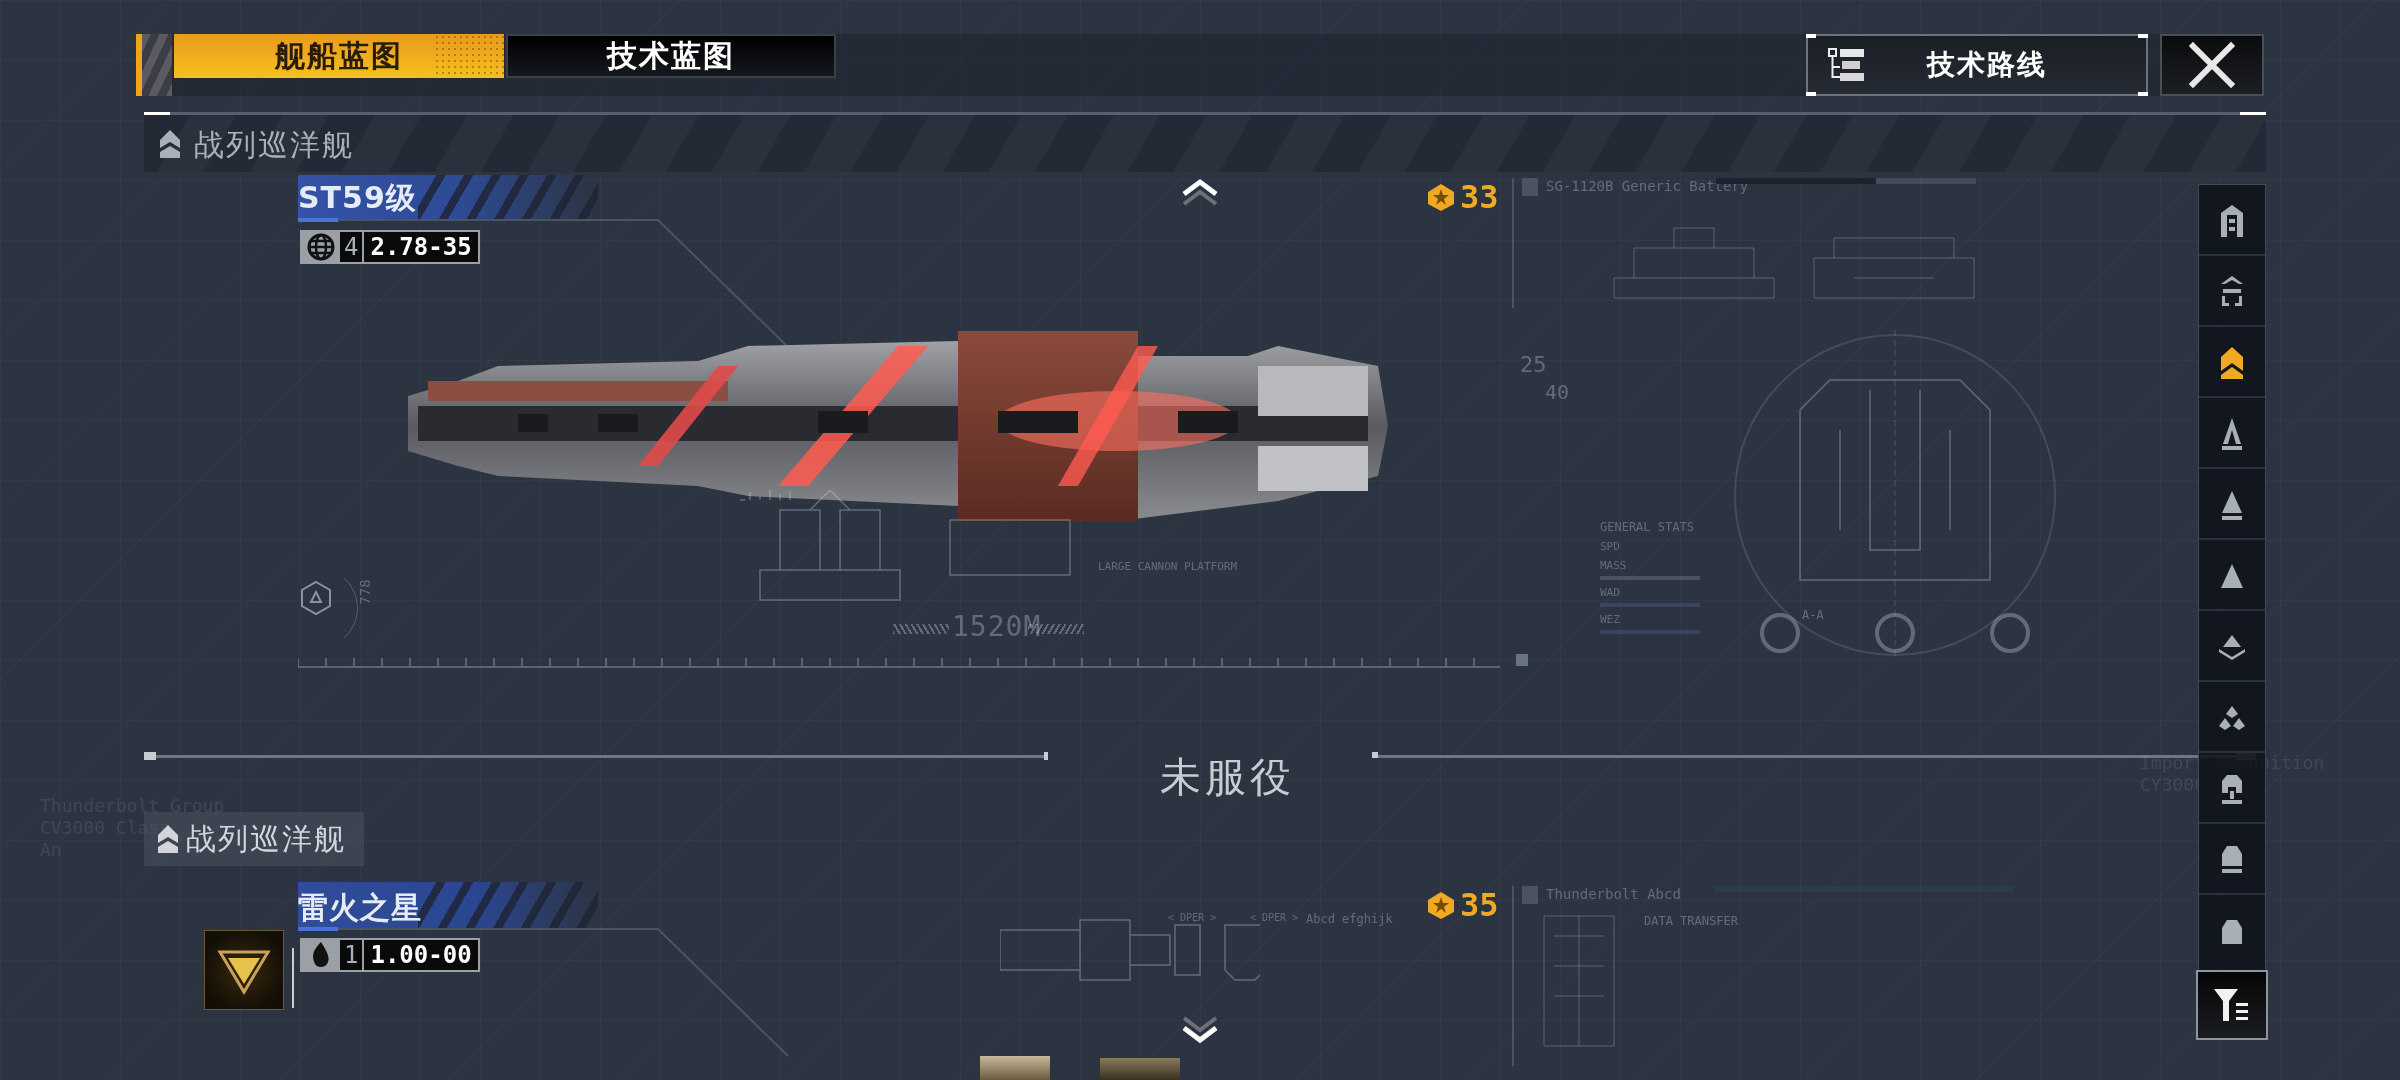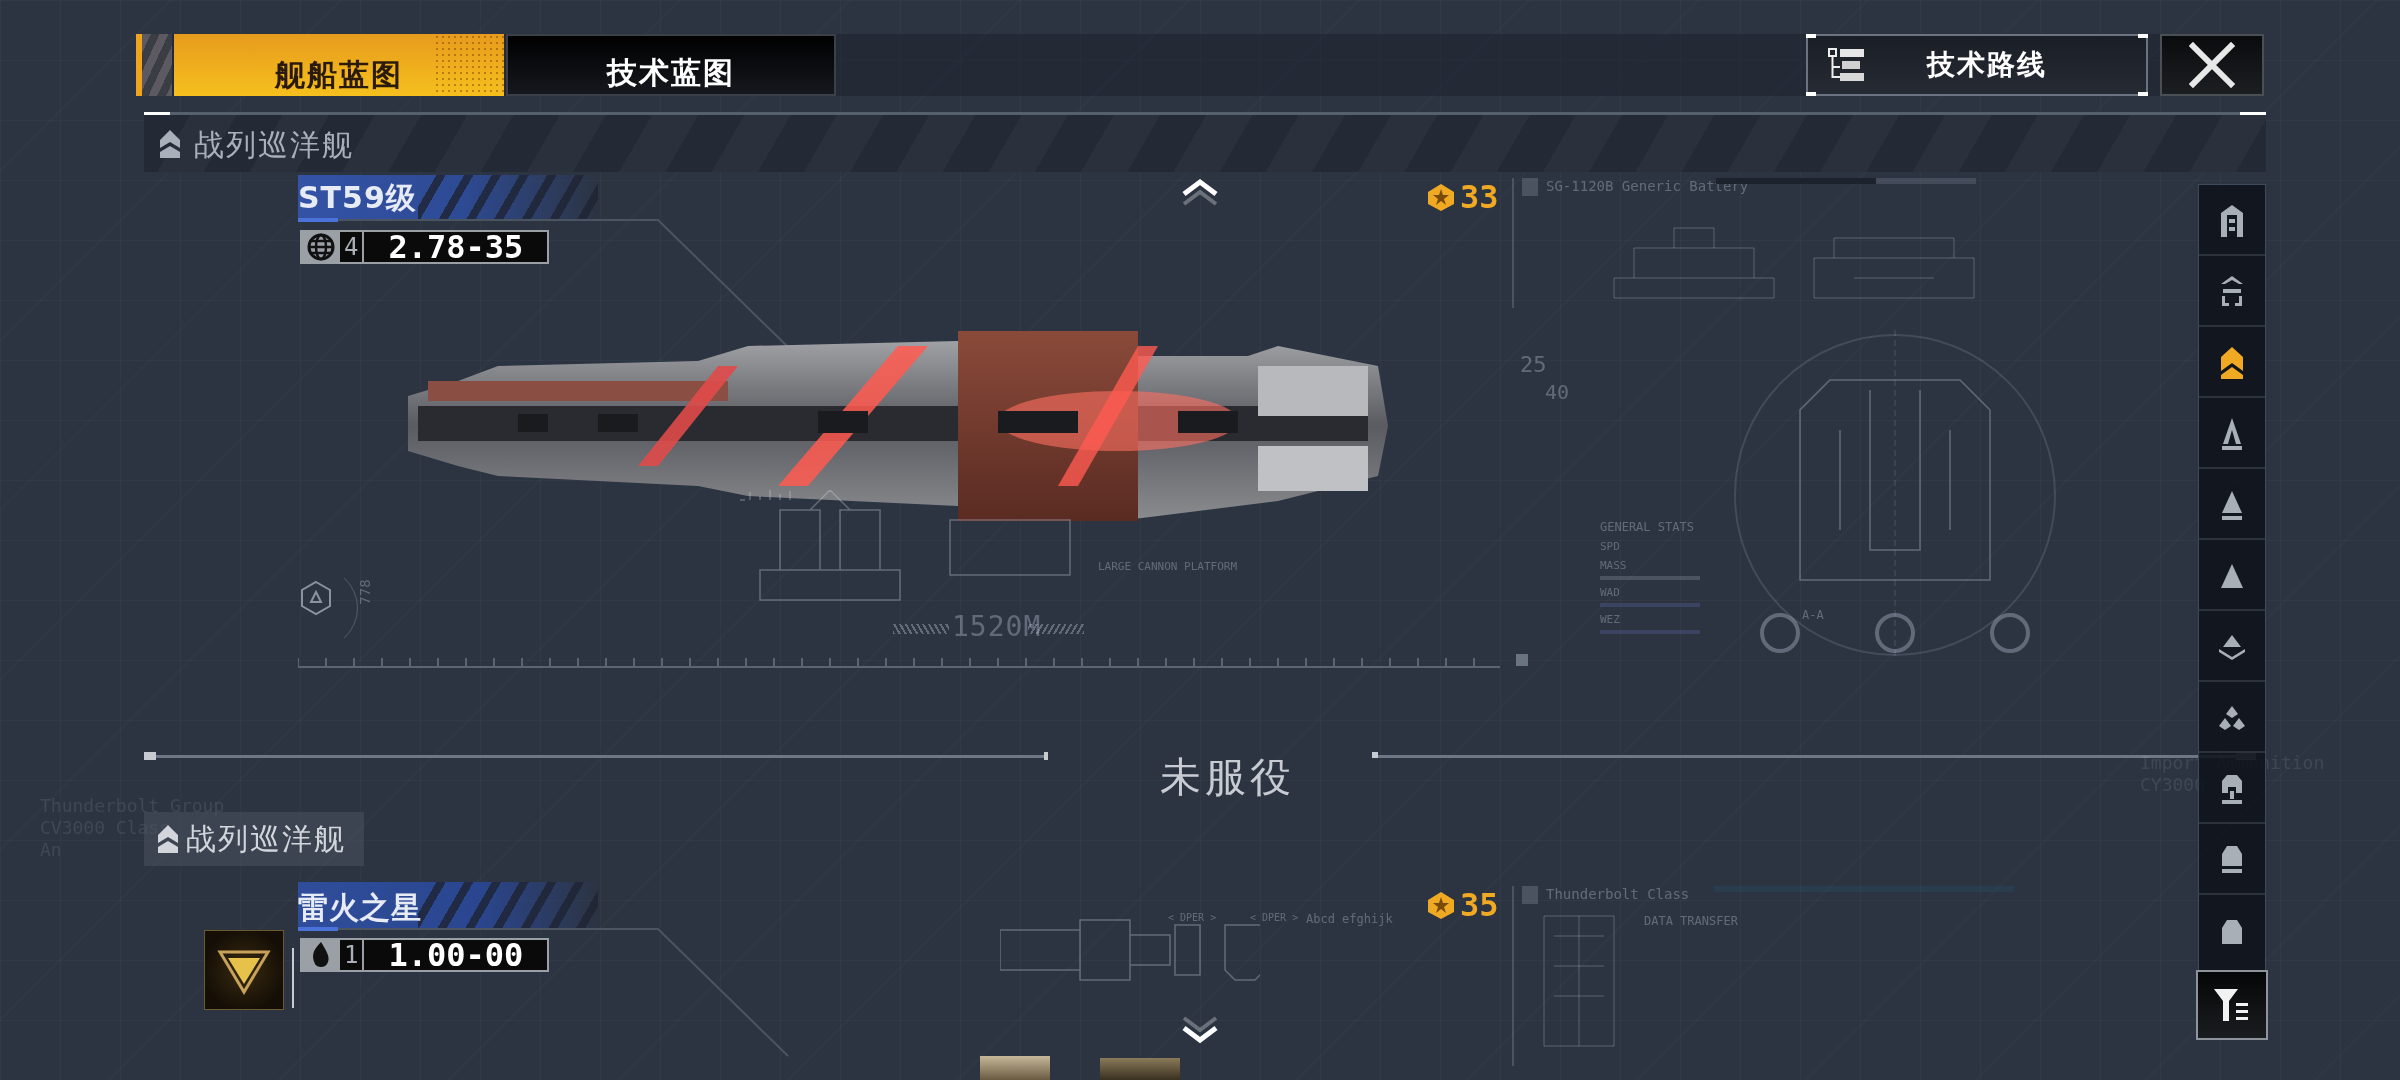--- a/index.html
+++ b/index.html
@@ -14,21 +14,21 @@
     background-size: 60px 60px, 60px 60px, auto;
     position: relative;
     color: #dfe3ea;
   }
   .abs { position: absolute; }
 
   
   .topbar-strip { left: 136px; top: 34px; width: 2128px; height: 62px; background: rgba(30,35,45,0.55); }
   .hazard { left: 136px; top: 34px; width: 36px; height: 62px;
     background: repeating-linear-gradient(115deg, #5c5a60 0 8px, #3b3d45 8px 16px); border-left: 6px solid #f0a41a; }
-  .tab { top: 34px; height: 62px; display: flex; align-items: flex-end; justify-content: center;
+  .tab { top: 34px; height: 44px; display: flex; align-items: center; justify-content: center;
     font-size: 30px; font-weight: bold; letter-spacing: 2px; cursor: pointer; }
   .tab-ship { left: 174px; width: 330px; background: linear-gradient(180deg,#e89b1d,#f5c01e); color: #2a1a0a; }
   .tab-tech { left: 506px; width: 330px; background: linear-gradient(180deg,#000,#15181d); color: #fff; border: 2px solid #3a3f48; }
   .tab-ship::after { content:""; position:absolute; right:0; top:0; width:70px; height:100%;
     background-image: radial-gradient(rgba(120,60,0,0.45) 1.2px, transparent 1.5px); background-size: 6px 6px; }
 
   .route-btn { left: 1806px; top: 34px; width: 342px; height: 62px; background: linear-gradient(180deg,#1a1e25,#262b34);
     border: 2px solid #6b7380; display: flex; align-items: center; cursor: pointer; }
   .route-btn .corner { position:absolute; width: 10px; height: 4px; background:#fff; }
   .route-icon { width: 40px; height: 36px; margin-left: 20px; position: relative; }
@@ -50,21 +50,21 @@
   .ship-name-band { left: 298px; top: 175px; width: 300px; height: 44px;
     background: linear-gradient(90deg, #3453a6 0%, #2d4a94 55%, rgba(45,74,148,0) 100%); }
   .ship-name-band::after { content:""; position:absolute; left:120px; top:0; width:180px; height:44px;
     background: repeating-linear-gradient(120deg, transparent 0 16px, rgba(30,35,50,0.8) 16px 24px); }
   .ship-name { left: 298px; top: 178px; font-size: 30px; font-weight: bold; color: #e6ebf5; letter-spacing: 1px; z-index: 2; }
   .ship-line { left: 298px; top: 219px; width: 360px; height: 2px; background: #4b5562; }
   .ship-line-blue { left: 298px; top: 218px; width: 40px; height: 4px; background: #4a72d8; }
   .stat-box { height: 34px; display: flex; align-items: stretch; background: #9aa0a6; padding: 2px; }
   .stat-icon { width: 38px; display:flex; align-items:center; justify-content:center; }
   .stat-level { background:#0a0a0a; color:#aab0b8; font-family: "DejaVu Sans Mono", monospace; font-size: 24px; padding: 0 4px; display:flex; align-items:center; border-right: 2px solid #9aa0a6; }
-  .stat-value { background:#0a0a0a; color:#fff; font-family: "DejaVu Sans Mono", monospace; font-size: 32px; font-weight:bold; padding: 0 24px; display:flex; align-items:center; }
+  .stat-value { background:#0a0a0a; color:#fff; font-family: "DejaVu Sans Mono", monospace; font-size: 24px; font-weight:bold; padding: 0 6px; display:flex; align-items:center; }
 
   .ship-image { left: 398px; top: 326px; width: 994px; height: 200px; }
 
   .cost { display:flex; align-items:center; gap: 4px; font-size: 32px; font-weight: bold; color: #f0a922; font-family: "DejaVu Sans Mono", monospace; }
 
   .arrow-up { left: 1180px; top: 176px; }
   .arrow-down { left: 1180px; top: 1016px; }
 
   .blueprint-text { color: rgba(200,210,225,0.35); font-family: "DejaVu Sans Mono", monospace; }
 
@@ -315,21 +315,21 @@
 <div class="abs cost" style="left:1426px;top:886px">
   <svg width="30" height="30" viewBox="0 0 30 30">
     <polygon points="15,2 28,10 28,22 15,29 2,22 2,10" fill="#f0a922"></polygon>
     <polygon points="15,7 17,13 23,13 18,17 20,23 15,19 10,23 12,17 7,13 13,13" fill="#7a4a08"></polygon>
   </svg>
   <span>35</span>
 </div>
 
 <div class="abs" style="left:1512px;top:886px;width:520px;height:180px;border-left:2px solid rgba(200,210,225,0.2)">
   <div style="position:absolute;left:8px;top:0;width:16px;height:18px;background:rgba(200,210,225,0.2)"></div>
-  <div class="blueprint-text" style="position:absolute;left:32px;top:0;font-size:14px">Thunderbolt Class</div>
+  <div class="blueprint-text" style="position:absolute;left:32px;top:0;font-size:14px">Thunderbolt Abcd</div>
   <div style="position:absolute;left:200px;top:0;width:300px;height:6px;background:rgba(40,80,100,0.35)"></div>
   <div class="blueprint-text" style="position:absolute;left:130px;top:28px;font-size:12px">DATA TRANSFER</div>
   <svg style="position:absolute;left:20px;top:20px" width="100" height="150">
     <g stroke="rgba(200,210,225,0.3)" fill="none">
         <path d="M10 10 H80 V140 H10 Z M20 30 H70 M20 60 H70 M20 90 H70 M45 10 V140"></path>
       </g>
   </svg>
 </div>
 
 <svg class="abs" style="left:1000px;top:910px" width="260" height="120">

